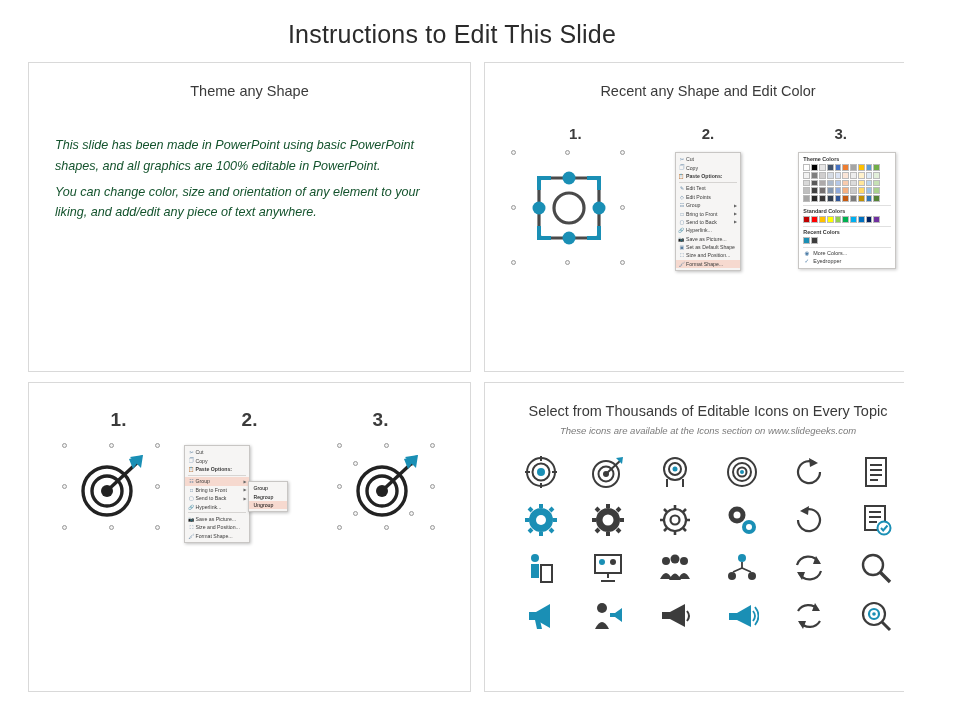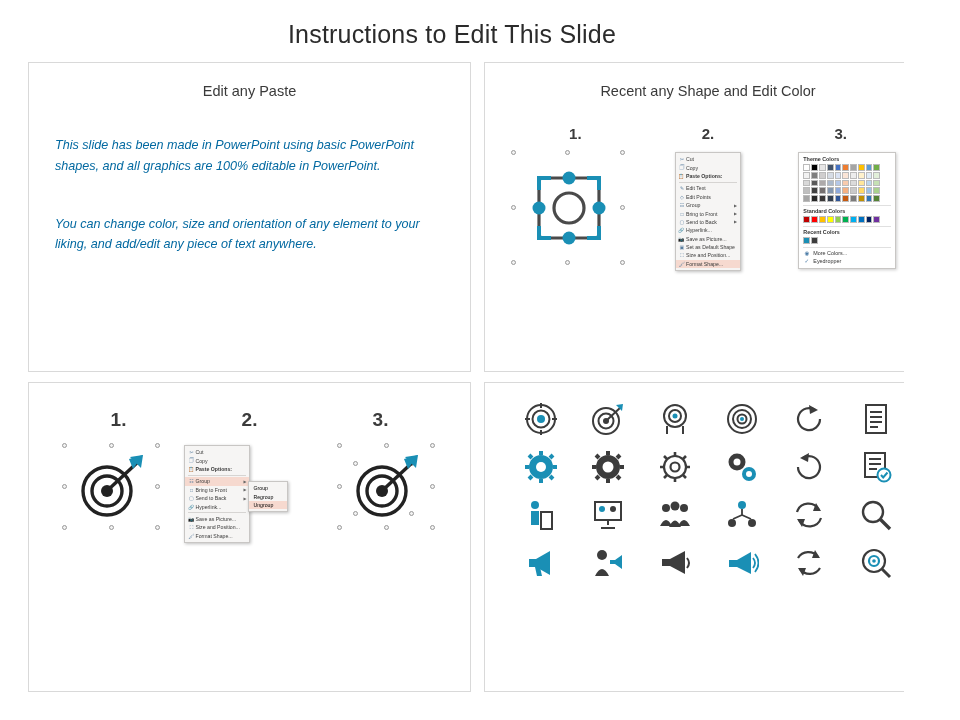--- a/index.html
+++ b/index.html
@@ -48,25 +48,25 @@
     text-align: center;
     font-size: 9.5px;
     color: #7b7b7b;
     font-style: italic;
     margin-top: 6px;
   }
   .body-text {
     margin: 36px 26px 0 26px;
     font-size: 12.6px;
     line-height: 1.65;
-    color: #0369a1;
+    color: #14532d;
     font-style: italic;
     text-align: left;
   }
-  .body-text.second { margin-top: 37px; }
+  .body-text.second { margin-top: 5px; }
 
   
   .numbers {
     display: flex;
     justify-content: space-around;
     margin-top: 26px;
     padding: 0 24px;
   }
   .numbers .num {
     font-size: 15px;
@@ -156,21 +156,21 @@
 </head>
 <body>
 
 <div class="slide">
 
   <div class="slide-title">Instructions to Edit This Slide</div>
 
   <div class="grid">
 
     <div class="panel">
-      <div class="panel-title">Edit any Paste</div>
+      <div class="panel-title">Theme any Shape</div>
       <div class="body-text">This slide has been made in PowerPoint using basic PowerPoint shapes, and all graphics are 100% editable in PowerPoint.</div>
       <div class="body-text second">You can change color, size and orientation of any element to your liking, and add/edit any piece of text anywhere.</div>
     </div>
 
     <div class="panel">
       <div class="panel-title">Recent any Shape and Edit Color</div>
 
       <div class="numbers">
         <div class="num">1.</div>
         <div class="num">2.</div>
@@ -473,20 +473,22 @@
               <path d="M57 4 L70 2 L68 15 Z" fill="#1a8fb5"></path>
               <path d="M60 16 L70 2 L56 6 Z" fill="#1a8fb5"></path>
             </svg>
           </div>
         </div>
 
       </div>
     </div>
 
     <div class="panel">
+      <div class="panel-title">Select from Thousands of Editable Icons on Every Topic</div>
+      <div class="panel-subtitle">These icons are available at the Icons section on www.slidegeeks.com</div>
 
       <div class="icon-grid">
 
         <div class="icon-cell">
           <svg width="34" height="34" viewBox="0 0 34 34">
               <circle cx="17" cy="17" r="14" fill="none" stroke="#3c3c3c" stroke-width="2"></circle>
               <circle cx="17" cy="17" r="8.5" fill="none" stroke="#3c3c3c" stroke-width="2"></circle>
               <circle cx="17" cy="17" r="4" fill="#1a8fb5"></circle>
               <path d="M17 1 v5 M17 28 v5 M1 17 h5 M28 17 h5" stroke="#3c3c3c" stroke-width="2"></path>
             </svg>

